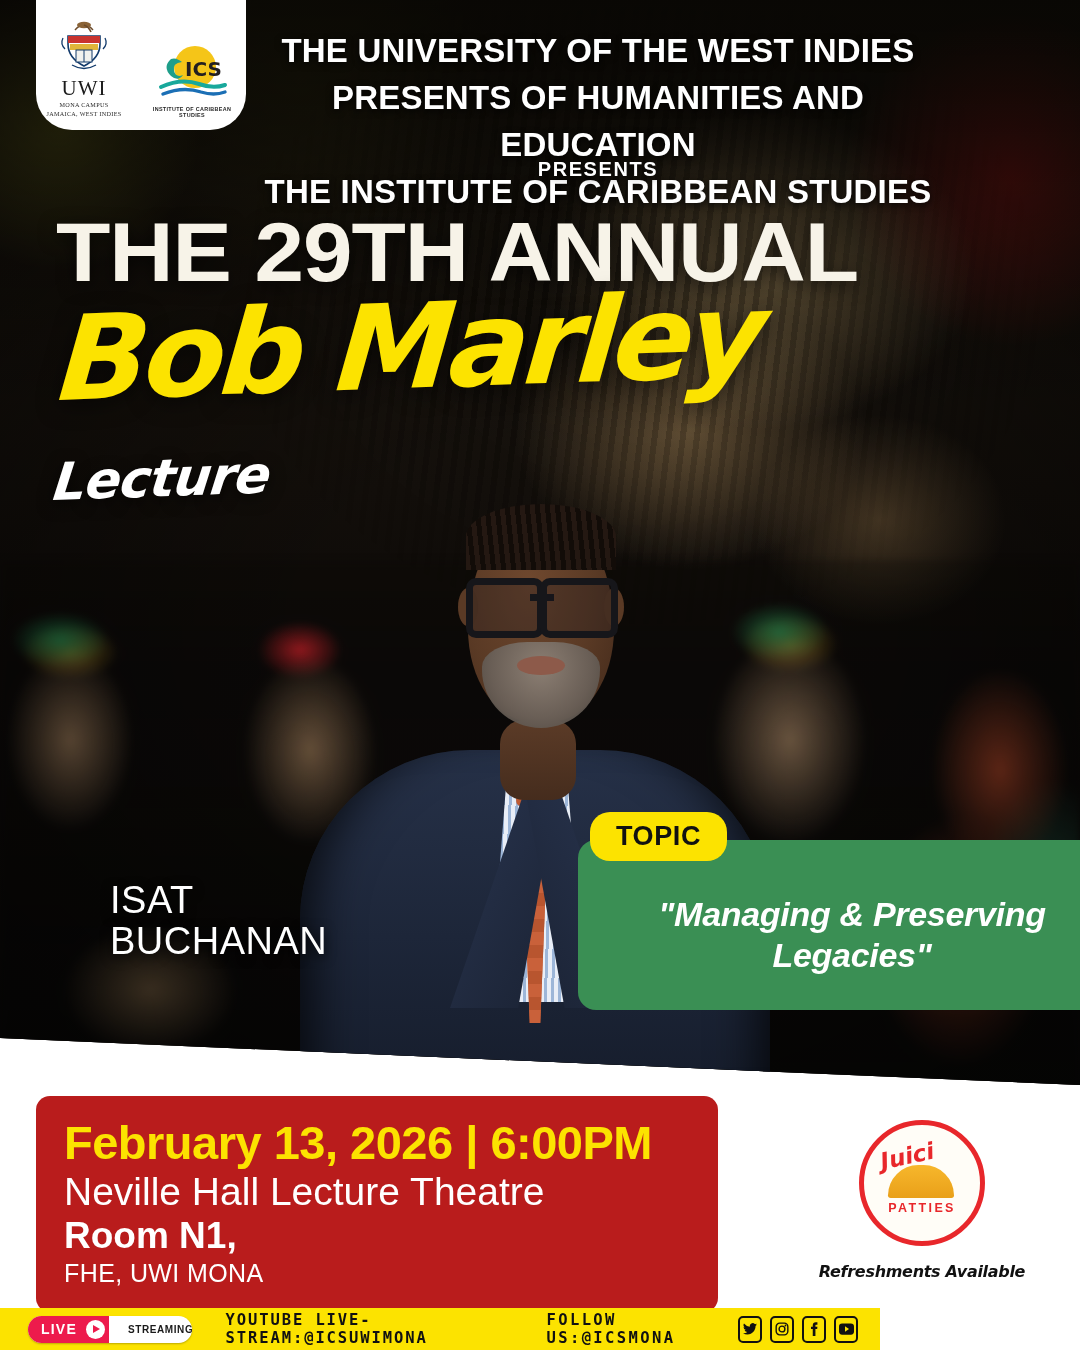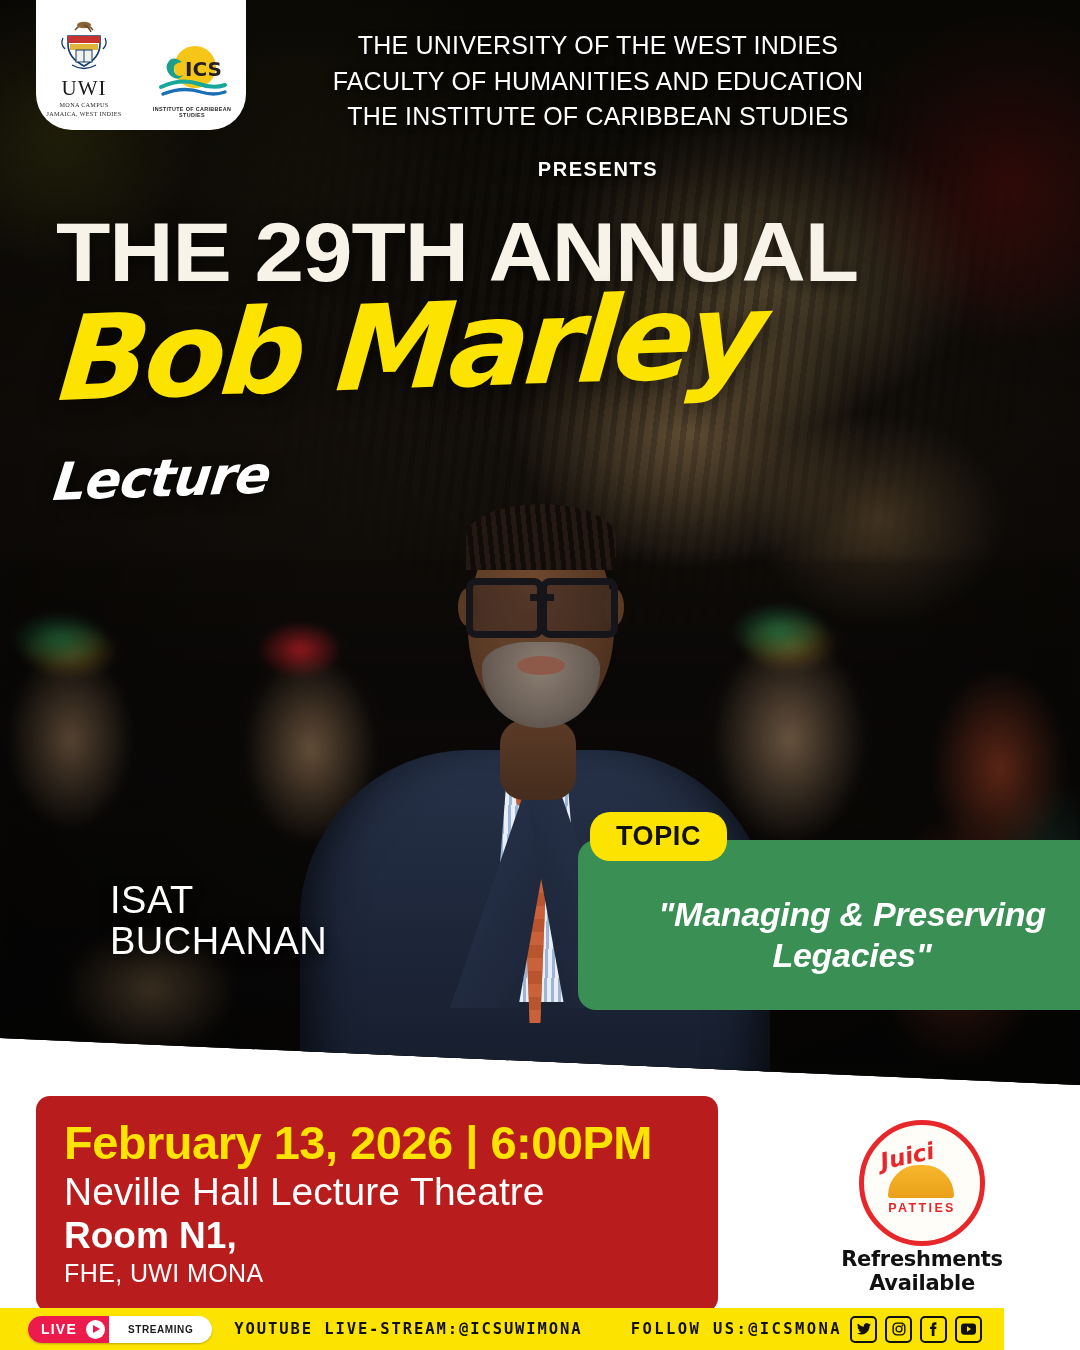--- a/index.html
+++ b/index.html
@@ -111,21 +111,21 @@
   .logo-uwi{width:92px;text-align:center;}
   .uwi-crest{width:58px;height:56px;margin:0 auto;position:relative;}
   .uwi-word{font-family:"Liberation Serif","DejaVu Serif",serif;font-size:21px;letter-spacing:1px;color:#1b1b1b;line-height:1;margin-top:2px;}
   .uwi-sub{font-family:"Liberation Serif","DejaVu Serif",serif;font-size:6.2px;color:#2a2a2a;line-height:1.25;letter-spacing:.3px;margin-top:2px;}
   .logo-ics{width:104px;text-align:center;}
   .ics-mark{width:74px;height:60px;margin:0 auto;position:relative;}
   .ics-sub{font-size:5.4px;font-weight:bold;letter-spacing:.35px;color:#262626;margin-top:3px;}
 
   
   .org{position:absolute;left:248px;top:28px;width:700px;text-align:center;color:#fff;}
-  .org .ln{font-size:25px;font-weight:normal;letter-spacing:.2px;line-height:1.42;
+  .org .ln{font-size:33px;font-weight:bold;letter-spacing:.2px;line-height:1.42;
     text-shadow:0 2px 7px rgba(0,0,0,.85);}
   .presents{position:absolute;left:248px;top:158px;width:700px;text-align:center;color:#fff;
     font-size:20px;font-weight:bold;letter-spacing:1.6px;text-shadow:0 2px 7px rgba(0,0,0,.85);}
 
   
   .t-annual{position:absolute;left:56px;top:212px;color:#f7f3e8;
     font-family:"Liberation Sans Narrow","Liberation Sans",sans-serif;
     font-size:84px;font-weight:bold;letter-spacing:-1px;line-height:.96;
     transform:scaleX(1.06);transform-origin:left center;
     text-shadow:0 4px 18px rgba(0,0,0,.65);}
@@ -168,26 +168,26 @@
   .juici{width:116px;height:116px;margin:0 auto;border-radius:50%;
     border:5px solid #E8272B;background:#fffdf7;position:relative;overflow:hidden;
     display:flex;align-items:center;justify-content:center;flex-direction:column;}
   .juici .j-script{position:absolute;left:16px;top:18px;color:#E8272B;
     font-family:"DejaVu Sans",sans-serif;font-style:italic;font-weight:bold;font-size:23px;
     transform:rotate(-12deg);z-index:2;}
   .juici .j-patty{position:absolute;left:24px;top:40px;width:66px;height:33px;
     background:linear-gradient(180deg,#F7B72C,#E9A019);border-radius:34px 34px 3px 3px;}
   .juici .j-word{position:absolute;left:0;right:0;bottom:26px;color:#E8272B;
     font-size:12.5px;font-weight:bold;letter-spacing:2.4px;}
-  .refresh{margin-top:1px;color:#111;font-size:21px;font-weight:bold;
+  .refresh{margin-top:16px;color:#111;font-size:16px;font-weight:bold;font-style:italic;
     font-family:"DejaVu Sans",sans-serif;letter-spacing:-.3px;}
 
   
-  .bar{position:absolute;left:0;bottom:0;width:1004px;height:42px;background:#FCE300;
-    display:flex;align-items:center;}
+  .bar{position:absolute;left:0;bottom:0;width:880px;height:42px;background:#FCE300;
+    display:flex;align-items:center;gap:12px;}
   .live-badge{margin-left:28px;display:flex;align-items:center;height:27px;
     background:#fff;border-radius:14px;overflow:hidden;box-shadow:0 1px 2px rgba(0,0,0,.25);}
   .live-badge .lv{background:#ED1B4C;color:#fff;font-size:14px;font-weight:bold;letter-spacing:1.2px;
     padding:0 9px 0 13px;height:27px;display:flex;align-items:center;}
   .live-badge .play{background:#ED1B4C;height:27px;display:flex;align-items:center;padding-right:4px;}
   .live-badge .play i{width:19px;height:19px;border-radius:50%;background:#fff;display:block;position:relative;}
   .live-badge .play i:after{content:"";position:absolute;left:7px;top:5px;border-left:7px solid #ED1B4C;
     border-top:4.5px solid transparent;border-bottom:4.5px solid transparent;}
   .live-badge .st{color:#1a1a1a;font-size:10px;font-weight:bold;letter-spacing:.6px;padding:0 19px;}
   .yt-text{margin-left:22px;color:#111;font-size:15.5px;font-weight:bold;letter-spacing:1.9px;
@@ -263,21 +263,21 @@
           <path d="M6 44 q20-9 38-3 q14 5 26 1" stroke="#18A89B" stroke-width="4" fill="none" stroke-linecap="round"></path>
           <path d="M8 51 q20-8 38-2 q13 4 24 0" stroke="#1B6FB5" stroke-width="3.4" fill="none" stroke-linecap="round"></path>
         </svg>
       </div>
       <div class="ics-sub">INSTITUTE OF CARIBBEAN STUDIES</div>
     </div>
   </div>
 
   <div class="org">
     <div class="ln">THE UNIVERSITY OF THE WEST INDIES</div>
-    <div class="ln">FACULTY OF HUMANITIES AND EDUCATION</div>
+    <div class="ln">PRESENTS OF HUMANITIES AND EDUCATION</div>
     <div class="ln">THE INSTITUTE OF CARIBBEAN STUDIES</div>
   </div>
   <div class="presents">PRESENTS</div>
 
   <div class="t-annual">THE 29TH ANNUAL</div>
   <div class="t-name">Bob Marley</div>
   <div class="t-lecture">Lecture</div>
 
   <div class="guest">
     <div class="g-name">ISAT</div>

